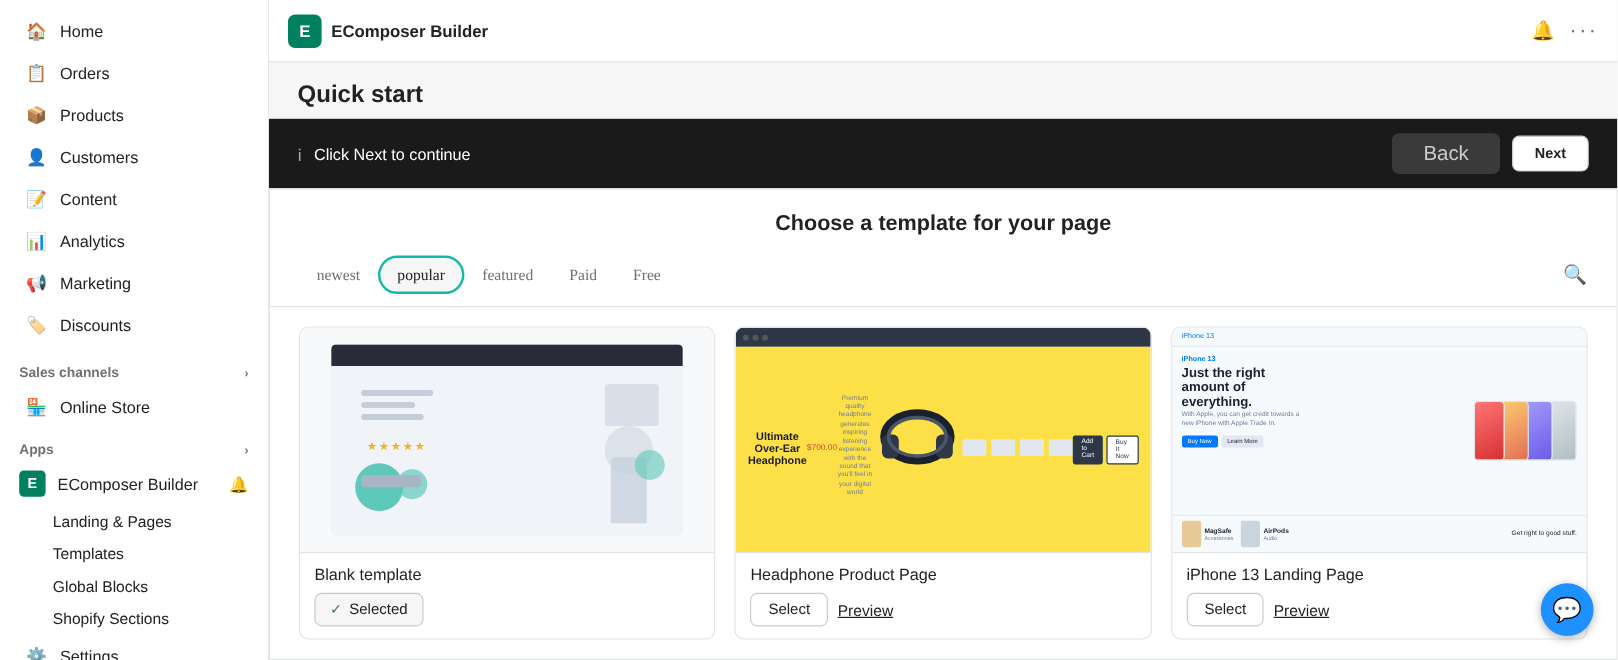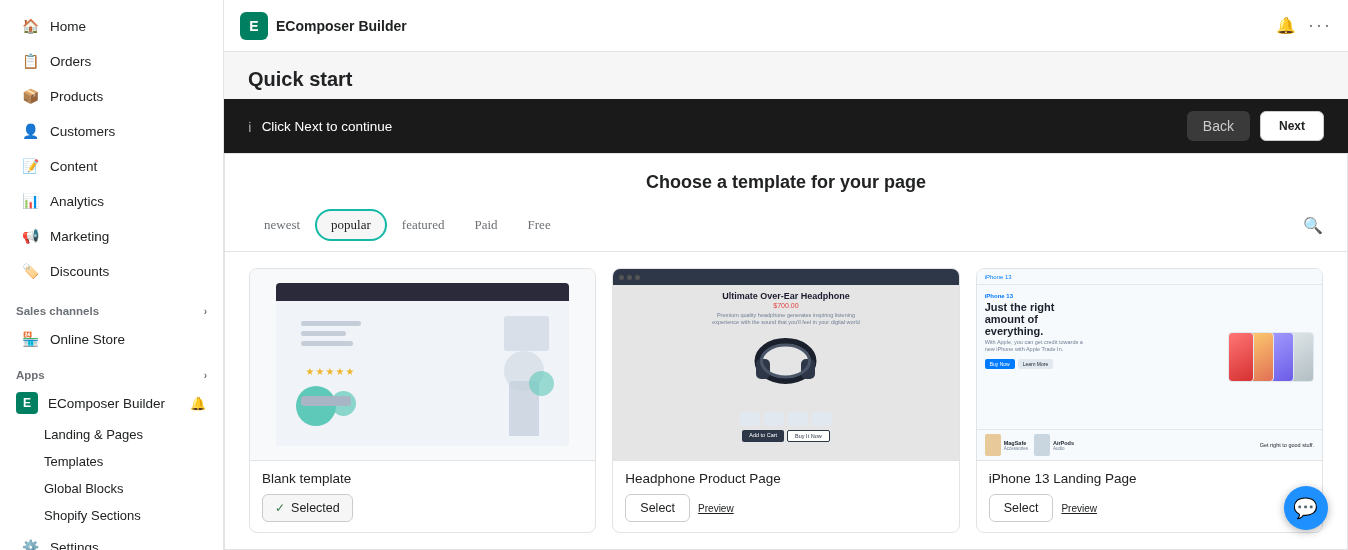--- a/index.html
+++ b/index.html
@@ -132,22 +132,22 @@
       gap: 10px;
       font-size: 13.5px;
     }
     .info-bar .info-icon { font-size: 14px; color: #aaa; }
     .info-bar-spacer { flex: 1; }
     .btn-back {
       background: #3a3a3a;
       color: #ccc;
       border: none;
       border-radius: 6px;
-      padding: 7px 16px;
-      font-size: 14px;
+      padding: 7px 26px;
+      font-size: 17px;
       cursor: pointer;
     }
     .btn-next {
       background: #fff;
       color: #202223;
       border: 1px solid #ccc;
       border-radius: 6px;
       padding: 7px 18px;
       font-size: 12px;
       font-weight: 600;
@@ -257,21 +257,21 @@
       border: 1px solid #c9cccf;
       border-radius: 6px;
       padding: 6px 14px;
       font-size: 12.5px;
       color: #202223;
       cursor: pointer;
     }
     .btn-preview {
       background: transparent;
       border: none;
-      font-size: 10px;
+      font-size: 13px;
       color: #202223;
       cursor: pointer;
       text-decoration: underline;
     }
 
     
     .blank-preview {
       width: 100%;
       height: 100%;
       background: #f8f9fb;
@@ -484,21 +484,21 @@
         <div class="template-card">
           <div class="template-card-thumb">
             <div style="width:100%;height:100%;background:#fff;overflow:hidden;display:flex;flex-direction:column;">
 
               <div style="height:16px;background:#2d3748;display:flex;align-items:center;padding:0 6px;gap:3px;flex-shrink:0;">
                 <div style="width:5px;height:5px;border-radius:50%;background:#555;"></div>
                 <div style="width:5px;height:5px;border-radius:50%;background:#555;"></div>
                 <div style="width:5px;height:5px;border-radius:50%;background:#555;"></div>
               </div>
 
-              <div style="flex:1;display:flex;flex-direction:column;align-items:center;padding:6px 10px;background:#e5e5e5;overflow:hidden;">
+              <div style="flex:1;display:flex;flex-direction:row;align-items:center;padding:6px 10px;background:#fde047;overflow:hidden;">
                 <div style="font-size:9px;font-weight:bold;color:#1a1a2e;margin-bottom:1px;text-align:center;">Ultimate Over-Ear Headphone</div>
                 <div style="font-size:7px;color:#e53e3e;margin-bottom:3px;">$700.00</div>
                 <div style="font-size:5.5px;color:#718096;text-align:center;margin-bottom:5px;line-height:1.3;">Premium quality headphone generates inspiring listening<br>experience with the sound that you'll feel in your digital world</div>
 
                 <div style="width:75px;height:75px;position:relative;margin-bottom:6px;">
                   <svg viewBox="0 0 75 75" width="75" height="75">
                     <ellipse cx="37.5" cy="30" rx="28" ry="20" fill="none" stroke="#1a202c" stroke-width="6"></ellipse>
                     <rect x="8" y="28" width="14" height="20" rx="5" fill="#2d3748"></rect>
                     <rect x="53" y="28" width="14" height="20" rx="5" fill="#2d3748"></rect>
                     <ellipse cx="37.5" cy="30" rx="24" ry="16" fill="none" stroke="#4a5568" stroke-width="3"></ellipse>

